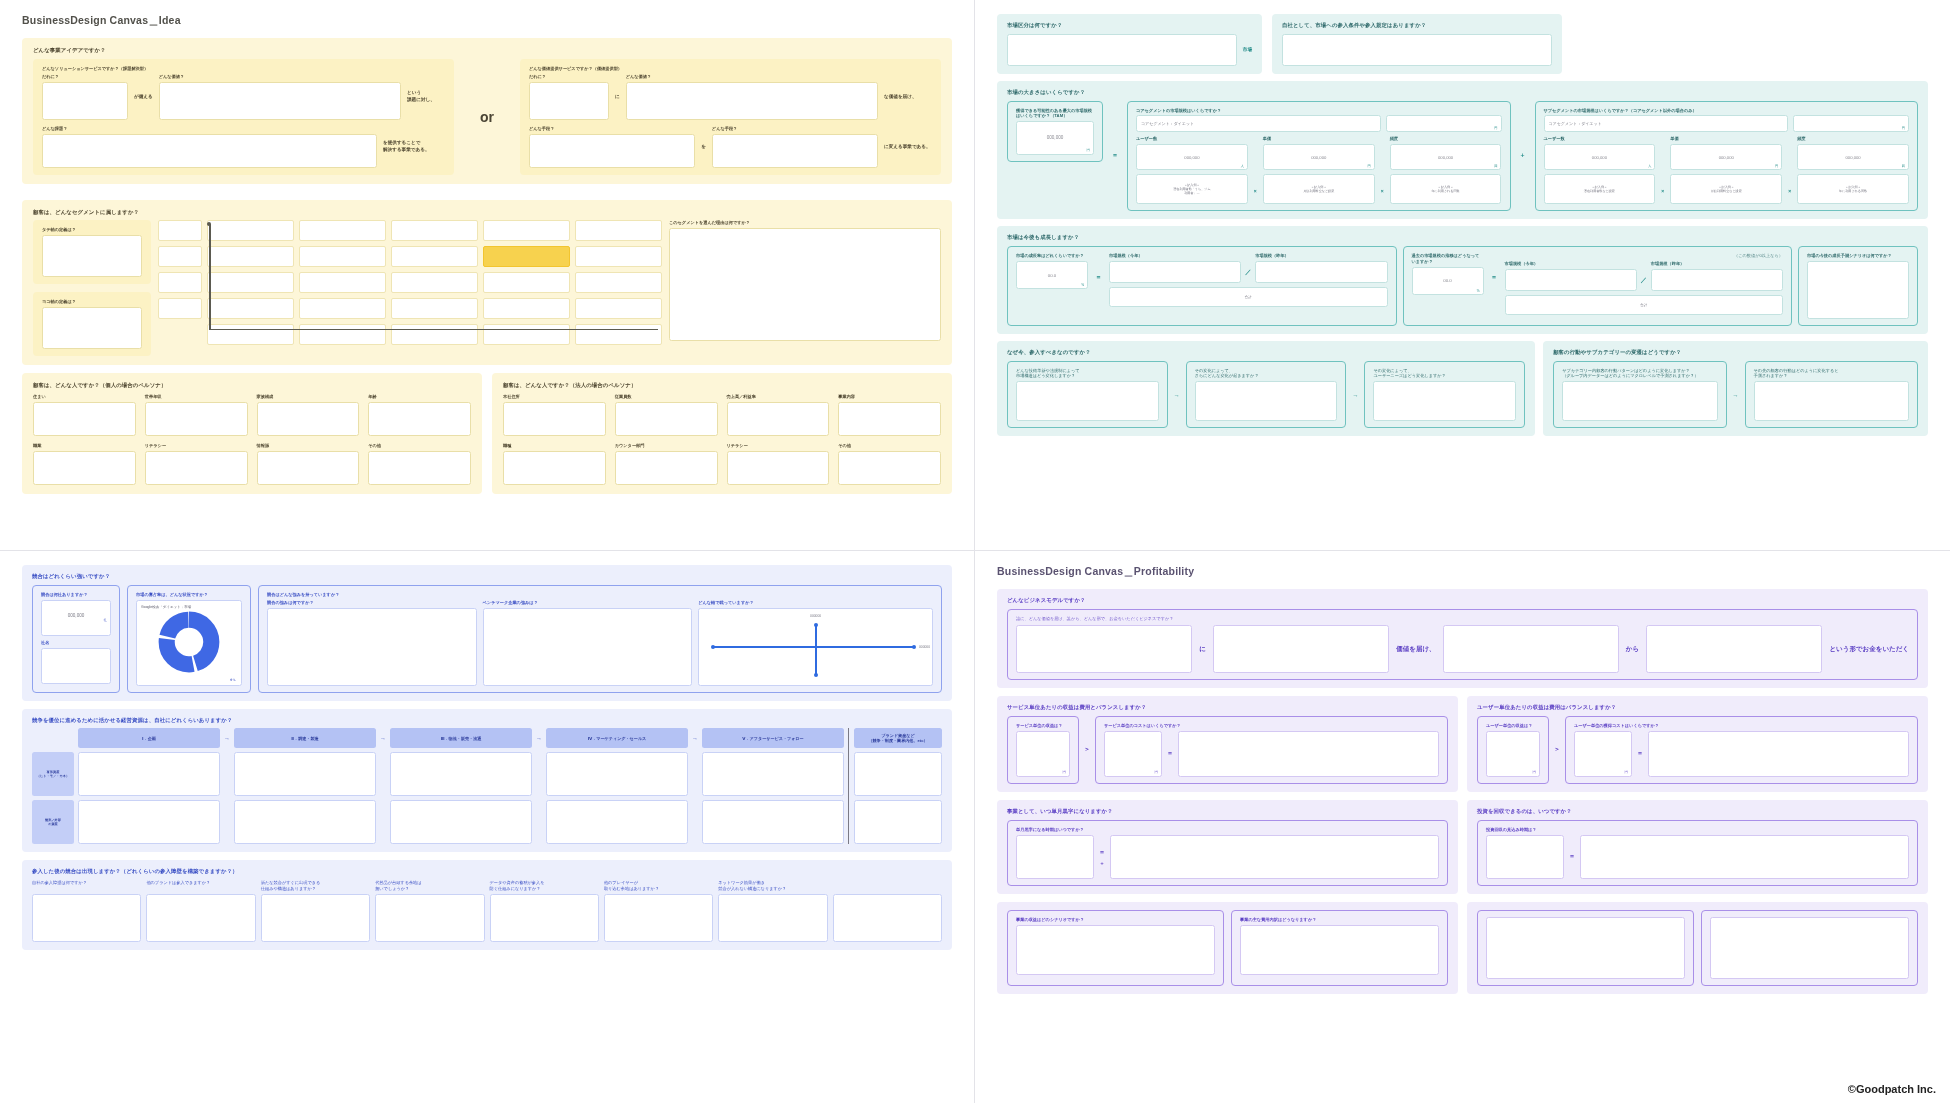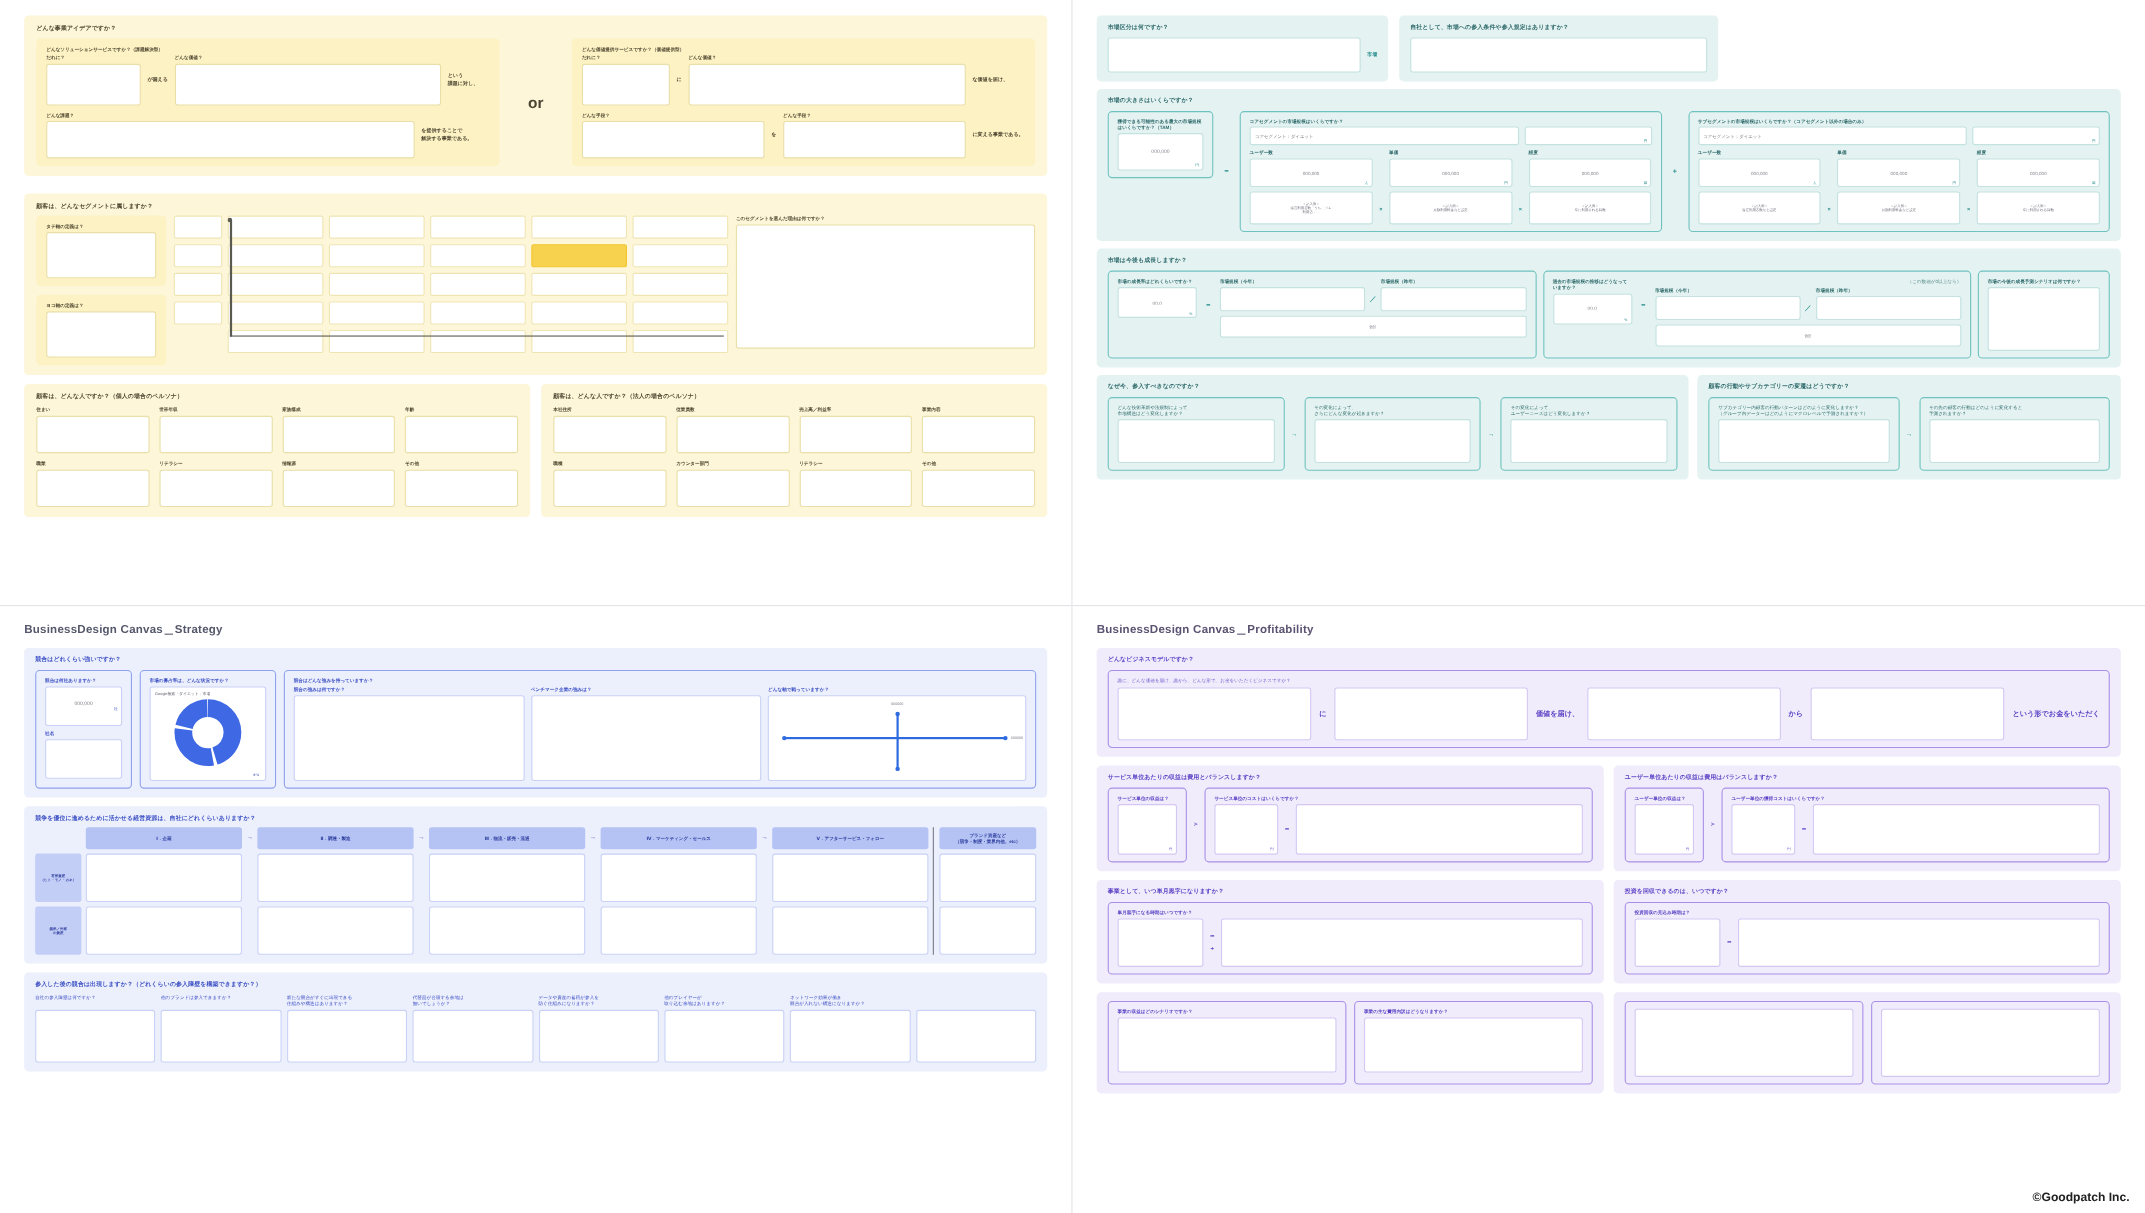--- a/index.html
+++ b/index.html
@@ -111,20 +111,21 @@
     position: absolute; right: 14px; bottom: 8px;
     font-size: 11px; font-weight: bold; color: #222;
   }
 </style>
 </head>
 <body>
 
 <div class="canvas-root">
 
   <section class="quad q-idea">
+    <div class="quad-title">BusinessDesign Canvas＿Idea</div>
 
     <div class="idea-wrap" style="margin-bottom:16px;">
       <div class="sec-label idea-label">どんな事業アイデアですか？</div>
       <div class="idea-row">
         <div class="idea-sub idea-half">
           <div class="mini-label idea-label">どんなソリューションサービスですか？（課題解決型）</div>
           <div class="solution-line" style="margin-bottom:6px;">
             <div style="flex:0 0 86px;">
               <div class="mini-label idea-label">だれに？</div>
               <div class="box idea-box" style="height:38px;"></div>
@@ -527,21 +528,20 @@
               <div class="mini-label mk-label" style="white-space: pre-line; min-height: 11px; font-weight: normal;">その先の顧客の行動はどのように変化すると
 予測されますか？</div>
               <div class="box mk-box" style="height: 40px;"></div>
             </div>
           </div>
       </div>
     </div>
   </section>
 
   <section class="quad q-strategy">
-    <div class="quad-title">BusinessDesign Canvas＿Strategy</div>
 
     <div class="st-wrap" style="margin-bottom:8px;">
       <div class="sec-label st-label">競合はどれくらい強いですか？</div>
       <div style="display:flex;gap:7px;align-items:stretch;">
         <div class="st-outline" style="width:88px;">
           <div class="mini-label st-label">競合は何社ありますか？</div>
           <div class="box st-box" style="height:36px;display:flex;flex-direction:column;align-items:center;justify-content:center;">
             <span style="font-size:4.6px;color:#7b7b86;">000,000</span>
             <span style="font-size:3.4px;color:#3a4fc4;align-self:flex-end;margin-right:3px;">社</span>
           </div>

